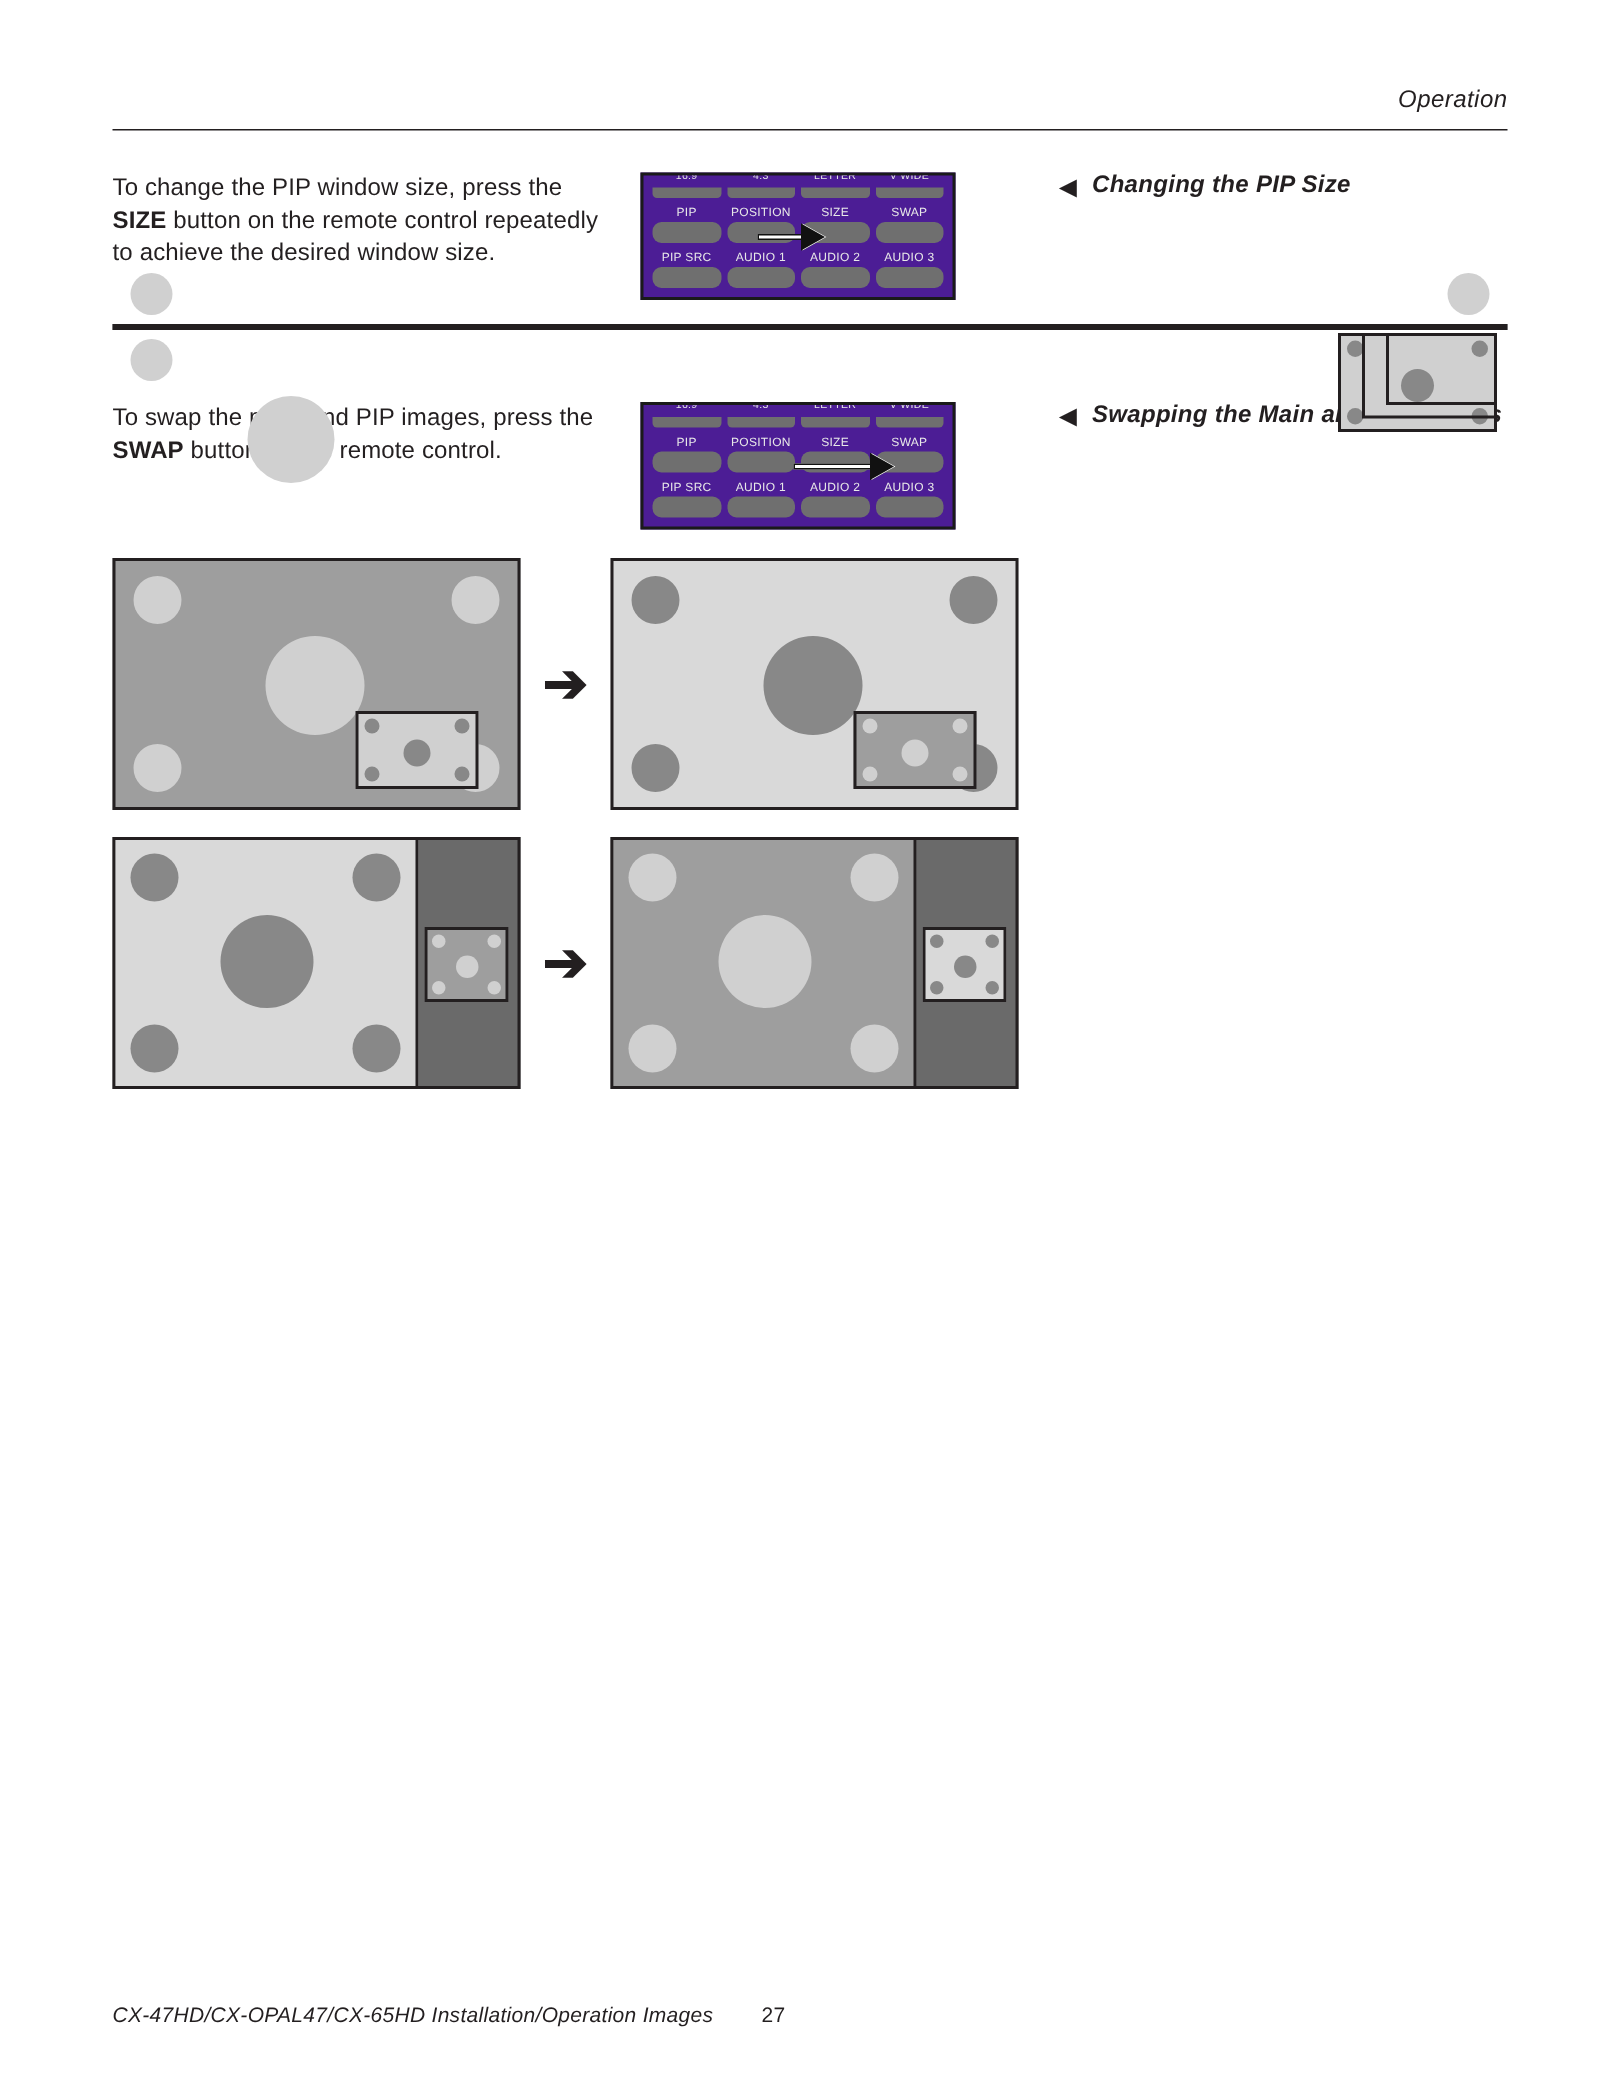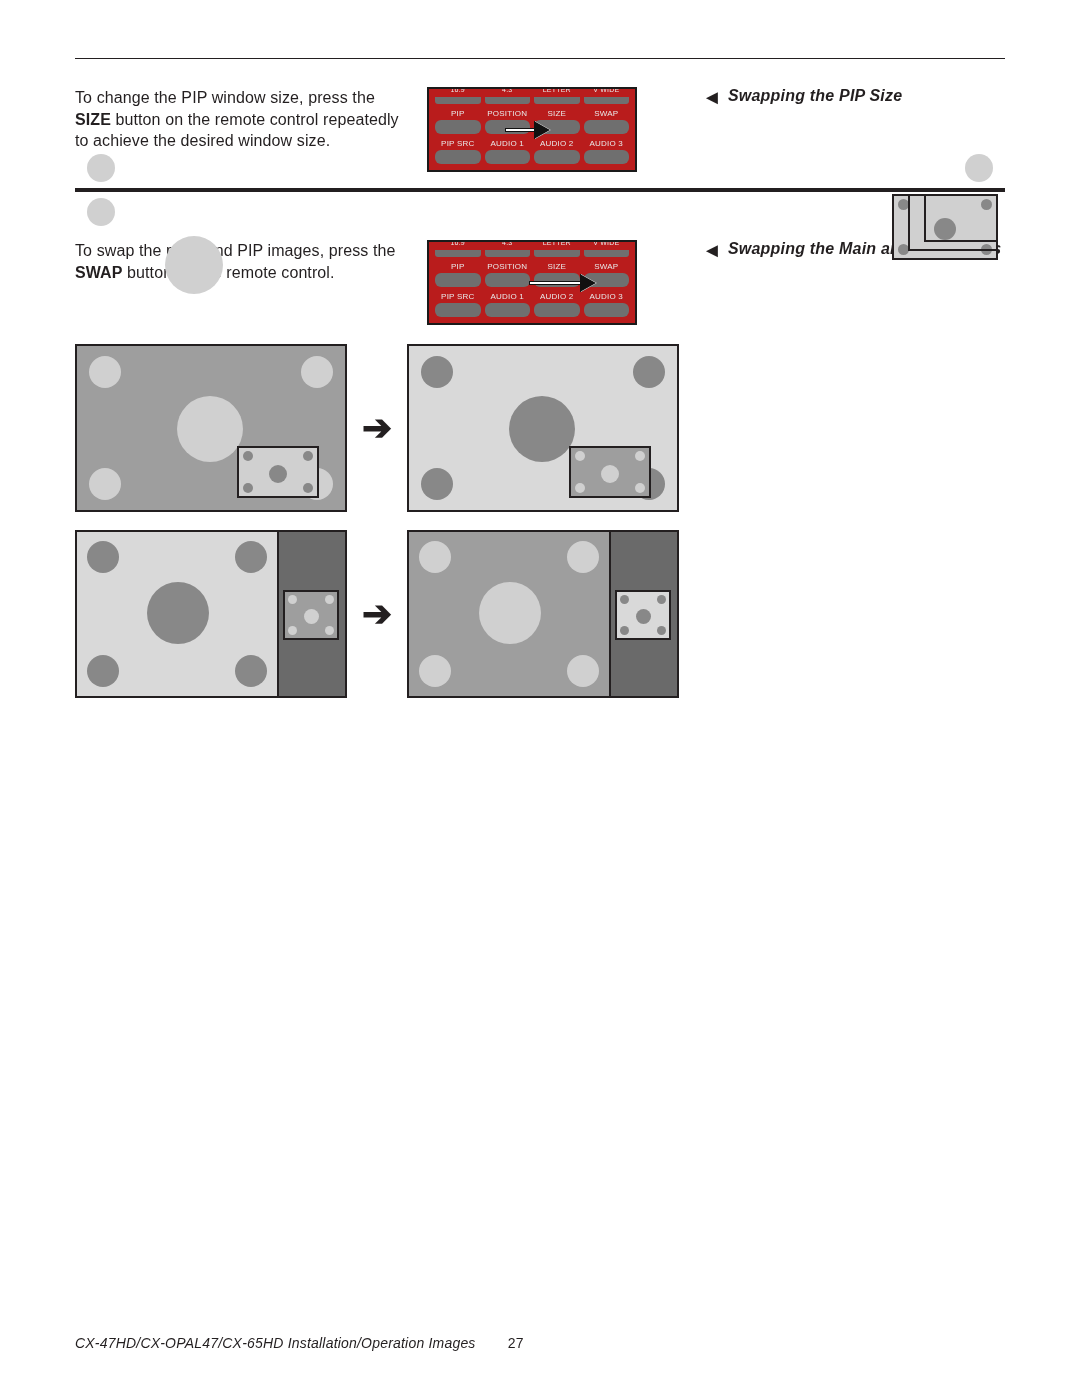--- a/index.html
+++ b/index.html
@@ -55,21 +55,21 @@
     gap: 6px;
   }
   .side-arrow {
     font-style: normal;
     font-size: 20px;
     line-height: 1;
     position: relative;
     top: 0;
   }
   .remote {
-    background: #b91c1c;
+    background: #4c1d95;
     border: 2px solid #1a1a1a;
     width: 210px;
     padding: 0 6px 6px 6px;
   }
   .remote-row {
     display: flex;
     justify-content: space-between;
     gap: 4px;
   }
   .remote-cell {
@@ -199,20 +199,21 @@
     font-style: italic;
     font-size: 14px;
     letter-spacing: 0.2px;
   }
   .footer .pg { font-style: normal; margin-left: 28px; }
 </style>
 </head>
 <body>
 
 <div class="page">
+  <div class="header-right">Operation</div>
   <hr class="rule">
 
   <div class="section1">
     <div class="col-text">
       <span>To change the PIP window size, press the </span><b>SIZE</b><span> button on the remote control repeatedly to achieve the desired window size.</span>
     </div>
     <div class="col-remote">
       <div class="remote-wrap">
         <div class="remote">
           <div class="remote-row">
@@ -272,21 +273,21 @@
         </div>
         <div class="remote-arrow" style="left:78px; top:36px;">
           <div class="remote-arrow-line" style="left:0; top:5px; width:32px;"></div>
           <div class="remote-arrow-head" style="left:30px; top:-2px;"></div>
         </div>
       </div>
     </div>
     <div class="col-side">
       <div class="side-heading">
         <span class="side-arrow">◄</span>
-        <span>Swapping the PIP Size</span>
+        <span>Changing the PIP Size</span>
       </div>
     </div>
   </div>
 
   <div class="tv tv1">
     <div class="corner-dot" style="left:10px;top:8px;width:28px;height:28px;"></div>
     <div class="corner-dot" style="left:10px;bottom:8px;width:28px;height:28px;"></div>
     <div class="corner-dot" style="right:10px;bottom:8px;width:28px;height:28px;"></div>
     <div class="center-dot" style="left:88px;top:46px;width:58px;height:58px;"></div>
 

